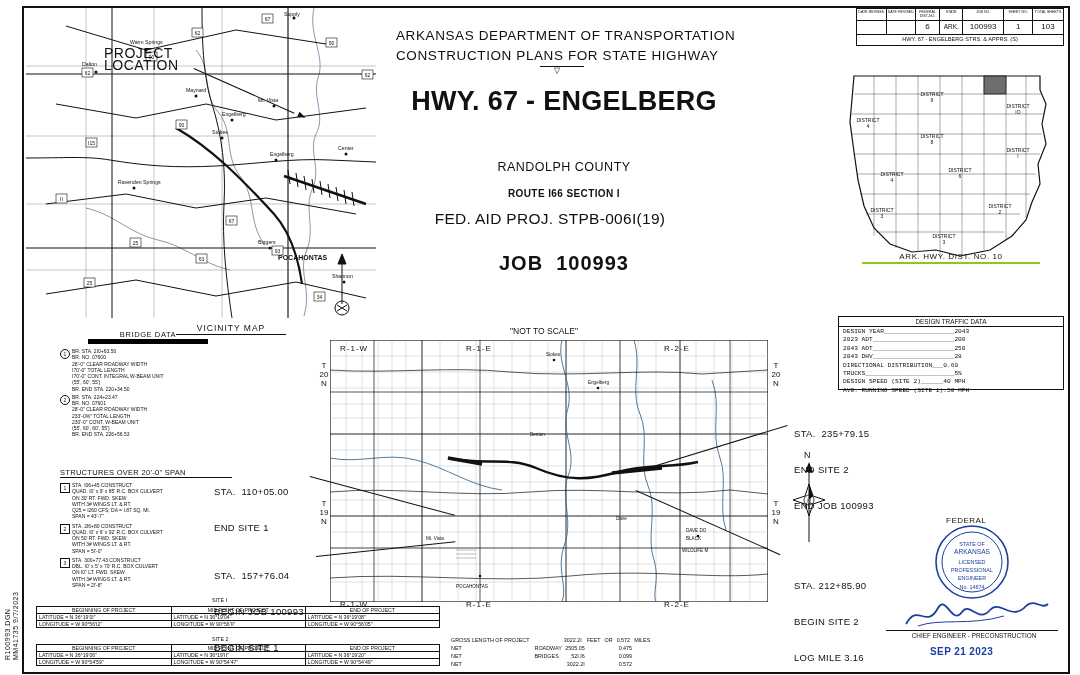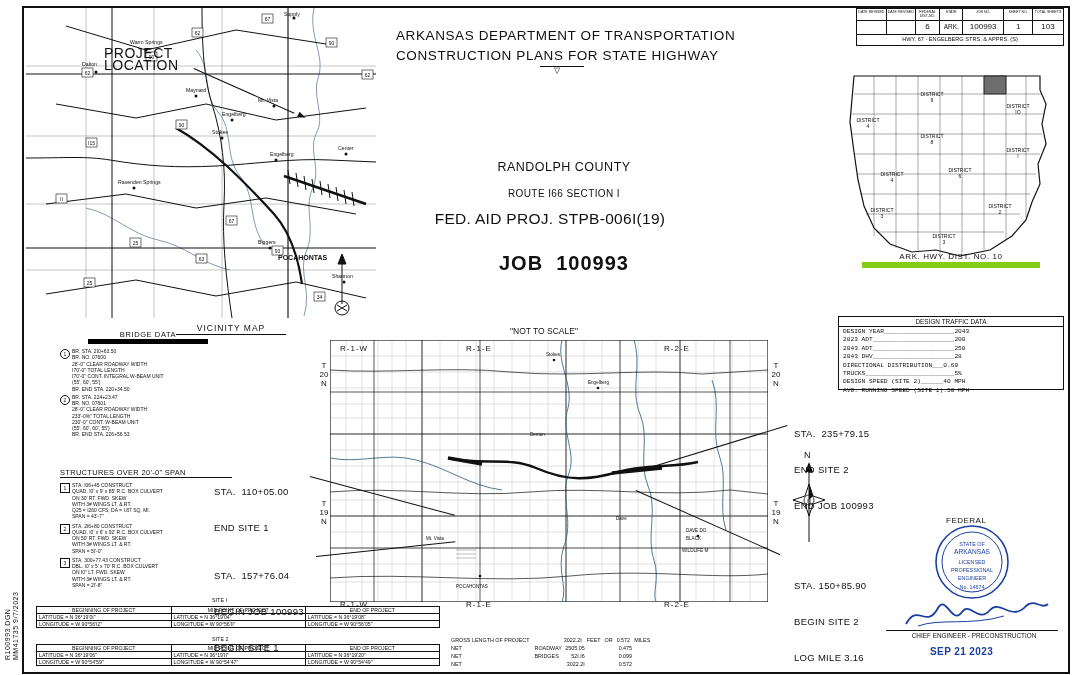--- a/index.html
+++ b/index.html
@@ -208,22 +208,23 @@
     <div style="position:absolute;left:272px;top:105px;width:0;height:0;border-left:8px solid #111;border-top:3px solid transparent;border-bottom:3px solid transparent;transform:rotate(24deg);"></div>
 
     <div class="txt ctr" style="left:150px;top:315px;width:110px;font-size:8.5px;letter-spacing:1px;border-bottom:1px solid #111;padding-bottom:1px;">VICINITY MAP</div>
   </div>
 
   <div class="txt hdr1" style="left:396px;top:48px;">CONSTRUCTION PLANS FOR STATE HIGHWAY</div>
   <div class="txt hdr1" style="left:396px;top:28px;">ARKANSAS DEPARTMENT OF TRANSPORTATION</div>
   <div style="position:absolute;left:540px;top:66px;width:44px;border-top:1px solid #111;"></div>
   <div class="txt" style="left:554px;top:66px;font-size:8px;">▽</div>
 
+  <div class="txt bigtitle" style="left:394px;top:86px;width:340px;text-align:center;">HWY. 67 - ENGELBERG</div>
   <div class="txt sub1" style="left:394px;top:160px;width:340px;text-align:center;">RANDOLPH COUNTY</div>
-  <div class="txt sub2" style="left:394px;top:188px;width:340px;text-align:center;">ROUTE I66 SECTION I</div>
+  <div class="txt sub2" style="left:394px;top:188px;width:340px;text-align:center;font-weight:bold;">ROUTE I66 SECTION I</div>
   <div class="txt fedaid" style="left:380px;top:210px;width:340px;text-align:center;">FED. AID PROJ. STPB-006I(19)</div>
   <div class="txt job" style="left:394px;top:252px;width:340px;text-align:center;">JOB  100993</div>
 
   <div id="statemap" style="position:absolute;">
     <svg width="222" height="210" viewBox="0 0 222 210">
       <path d="M14,16 L200,16 L200,30 L206,44 L202,64 L206,84 L198,104 L200,124 L192,142 L186,160 L172,176 L150,190 L120,196 L96,190 L72,192 L50,184 L34,168 L24,146 L18,120 L14,92 L10,62 Z" fill="#fff" stroke="#111" stroke-width="1.2"></path>
 
       <g stroke="#111" stroke-width="0.4" fill="none" opacity="0.9">
         <path d="M14,34 H202 M12,54 H204 M11,74 H202 M14,94 H200 M17,114 H196 M20,134 H190 M26,154 H180 M36,172 H164"></path>
         <path d="M34,16 V176 M56,16 V188 M78,16 V192 M100,16 V196 M122,16 V196 M144,16 V190 M166,16 V180 M186,16 V158"></path>
@@ -247,21 +248,21 @@
         <text x="52" y="116">DISTRICT</text>
           <text x="52" y="122">4</text>
         <text x="42" y="152">DISTRICT</text>
           <text x="42" y="158">3</text>
         <text x="160" y="148">DISTRICT</text>
           <text x="160" y="154">2</text>
         <text x="104" y="178">DISTRICT</text>
           <text x="104" y="184">3</text>
       </g>
     </svg>
-    <div class="txt ctr" style="left:22px;top:192px;width:178px;font-size:8px;letter-spacing:.6px;border-bottom:6px solid #84cc16;padding-bottom:1px;">ARK. HWY. DIST. NO. 10</div>
+    <div class="txt ctr" style="left:22px;top:192px;width:178px;font-size:8px;letter-spacing:.6px;border-bottom:2px solid #84cc16;padding-bottom:1px;">ARK. HWY. DIST. NO. 10</div>
   </div>
 
   <div class="bdr" id="dtd">
     <div class="ctr" style="font-size:6.4px;border-bottom:1px solid #111;line-height:9px;">DESIGN TRAFFIC DATA</div>
     <div style="padding:1px 4px;">
       <div class="ln">DESIGN YEAR___________________2043</div>
       <div class="ln">2023 ADT______________________200</div>
       <div class="ln">2043 ADT______________________250</div>
       <div class="ln">2043 DHV______________________28</div>
       <div class="ln">DIRECTIONAL DISTRIBUTION___0.60</div>
@@ -432,21 +433,21 @@
   <div class="leaderline" style="left:316px;top:556px;width:140px;transform:rotate(-6deg);"></div>
 
   <div class="txt stalbl" style="left:794px;top:404px;line-height:12px;">
     <div>STA.  235+79.15</div>
     <div>END SITE 2</div>
     <div>END JOB 100993</div>
   </div>
   <div class="leaderline" style="left:640px;top:470px;width:154px;transform:rotate(-17deg);"></div>
 
   <div class="txt stalbl" style="left:794px;top:556px;line-height:12px;">
-    <div>STA. 150+85.90</div>
+    <div>STA. 212+85.90</div>
     <div>BEGIN SITE 2</div>
     <div>LOG MILE 3.16</div>
   </div>
   <div class="leaderline" style="left:636px;top:490px;width:158px;transform:rotate(24deg);"></div>
 
   <div style="position:absolute;left:786px;top:450px;width:46px;height:92px;">
     <div class="txt" style="left:18px;top:0;font-size:9px;">N</div>
     <svg width="46" height="92" viewBox="0 0 46 92">
       <path d="M23,14 L23,92" stroke="#111" stroke-width="1"></path>
       <path d="M19,22 L23,12 L27,22 Z" fill="#111"></path>

